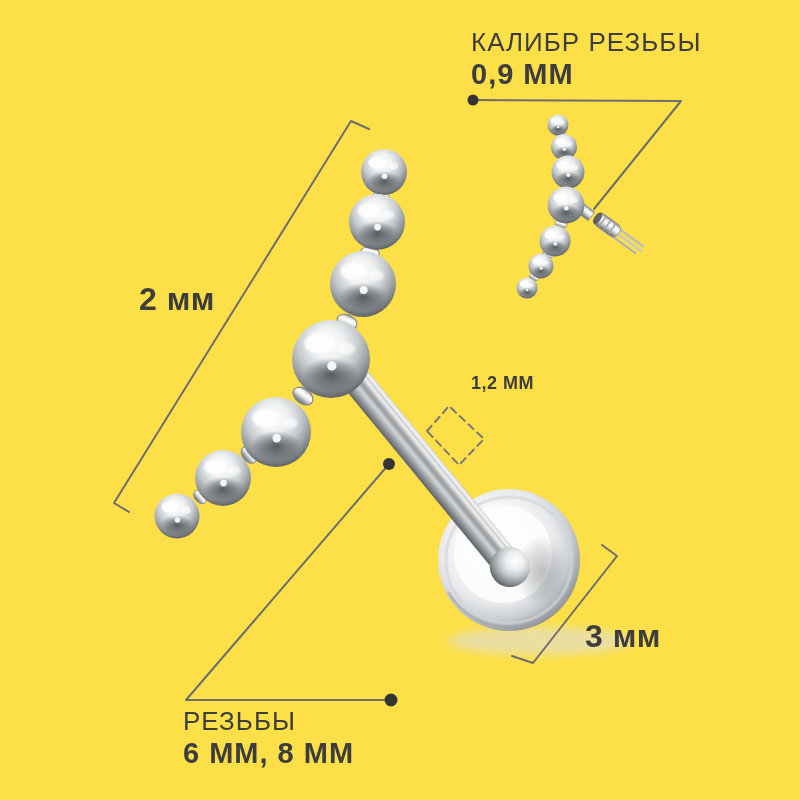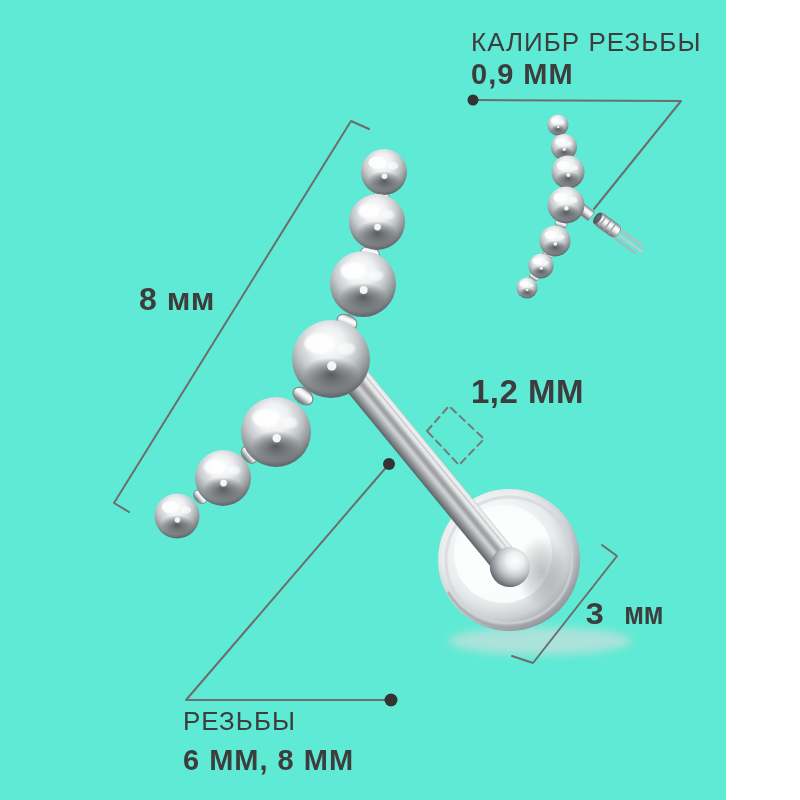--- a/index.html
+++ b/index.html
@@ -1,32 +1,32 @@
 <!DOCTYPE html>
 <html><head>
 <meta charset="utf-8">
 <style>
   * { margin:0; padding:0; box-sizing:border-box; }
   html,body { width:800px; height:800px; background:#ffffff; overflow:hidden;
               font-family:"Liberation Sans", sans-serif; }
-  #stage { position:relative; width:726px; height:800px; background:#5eead4; }
+  #stage { position:relative; width:800px; height:800px; background:#fde047; }
   #art { position:absolute; left:0; top:0; }
 
   .ann { position:absolute; color:#3d3d3d; white-space:nowrap; }
   .lbl { font-size:26px; font-weight:500; letter-spacing:1px; line-height:1.15; }
   .val { font-size:29px; font-weight:800; letter-spacing:1px; line-height:1.15; }
   .val-lg { font-size:32px; font-weight:700; letter-spacing:0.5px; line-height:1.1; }
-  .val-md { font-size:33px; font-weight:800; letter-spacing:0.5px; line-height:1.1; }
+  .val-md { font-size:18px; font-weight:800; letter-spacing:0.5px; line-height:1.1; }
 
   #ann-thread-gauge { left:471px; top:28px; }
   #ann-bar-length   { left:139px; top:282px; }
   #ann-post-thickness { left:471px; top:374px; }
-  #ann-disc-diameter { left:585px; top:598px;font-family:Liberation Mono, monospace; }
+  #ann-disc-diameter { left:585px; top:619px; }
   #ann-post-length  { left:183px; top:707px; }
-  #ann-post-length .val { margin-top:7px; }
+  #ann-post-length .val { }
 </style>
 </head>
 <body>
 
 <div id="stage">
 
   <svg id="art" width="800" height="800" viewBox="0 0 800 800">
     <defs>
       <radialGradient id="gBead" cx="46%" cy="30%" r="75%">
         <stop offset="0" stop-color="#ffffff"></stop>
@@ -170,21 +170,21 @@
       <circle cx="391" cy="700" r="6.5" fill="#343434" stroke="none"></circle>
     </g>
   </svg>
 
   <div class="ann" id="ann-thread-gauge">
     <div class="lbl">КАЛИБР РЕЗЬБЫ</div>
     <div class="val">0,9 ММ</div>
   </div>
 
   <div class="ann" id="ann-bar-length">
-    <div class="val-lg">8 мм</div>
+    <div class="val-lg">2 мм</div>
   </div>
 
   <div class="ann" id="ann-post-thickness">
     <div class="val-md">1,2 ММ</div>
   </div>
 
   <div class="ann" id="ann-disc-diameter">
     <div class="val-lg">3 мм</div>
   </div>
 

